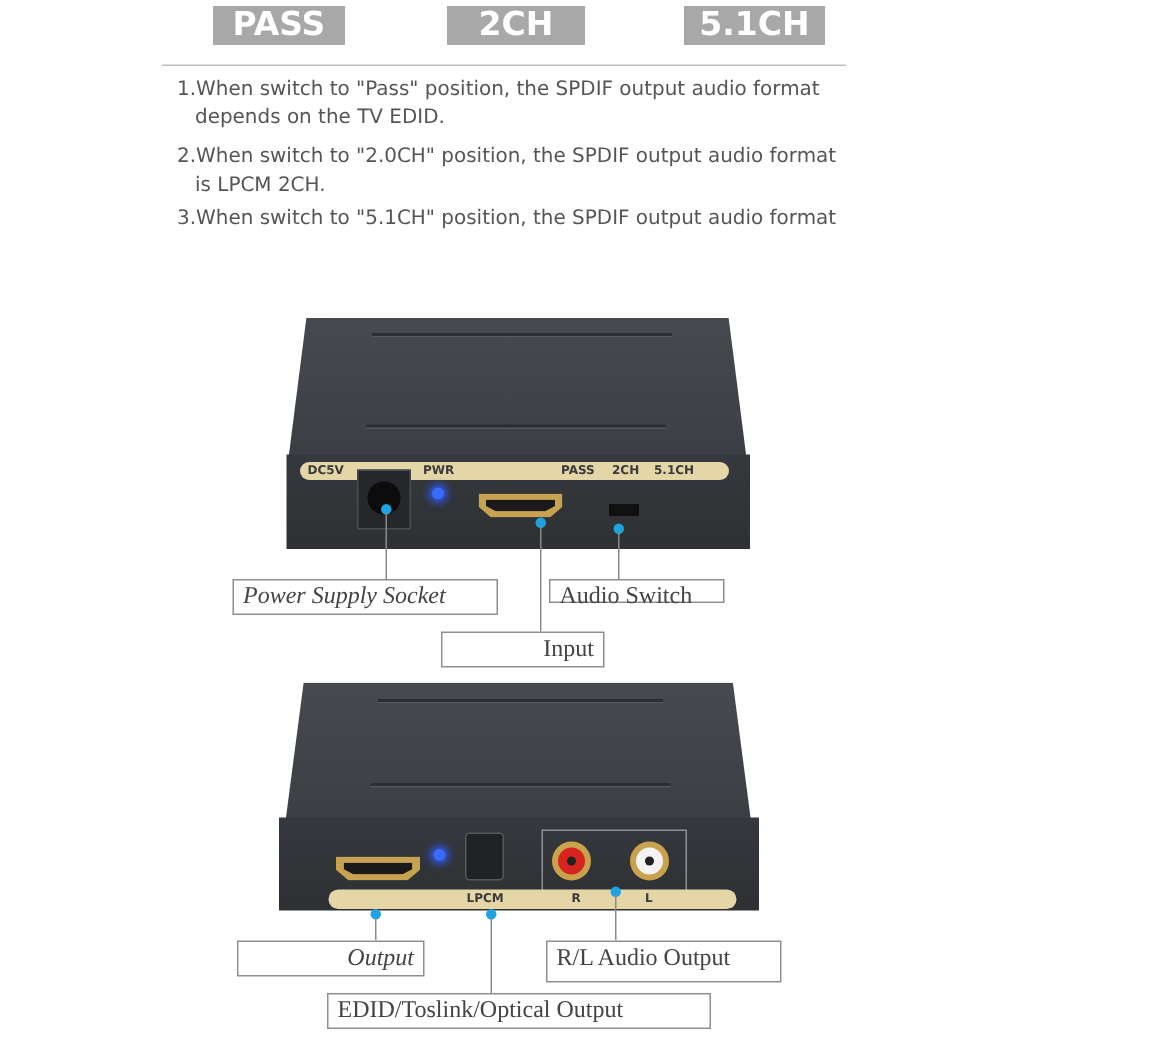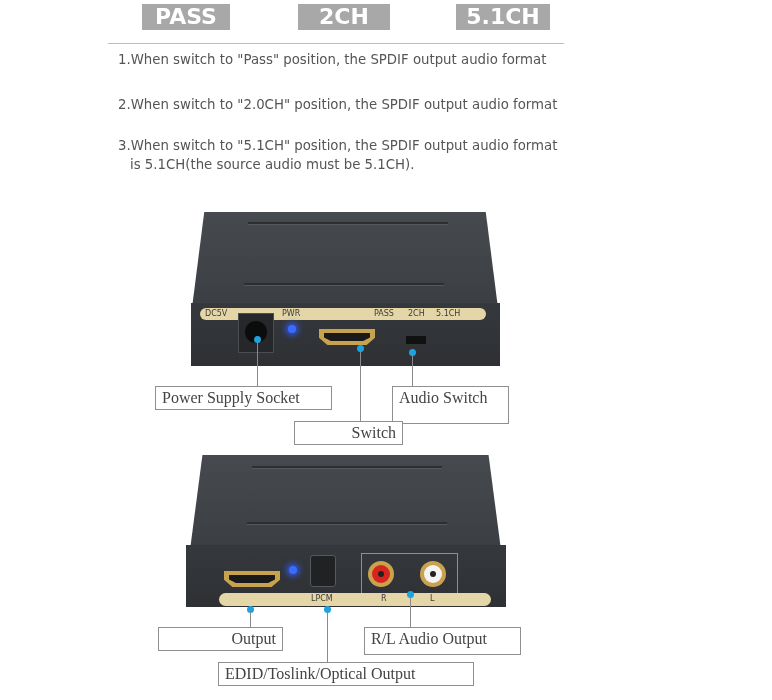--- a/index.html
+++ b/index.html
@@ -6,48 +6,49 @@
   body{width:772px;height:700px;position:relative;overflow:hidden;font-family:"DejaVu Sans",sans-serif;}
   .abs{position:absolute;}
   .mode-badge{position:absolute;top:4px;height:26px;background:#a8a8a8;color:#fff;font-family:"DejaVu Sans",sans-serif;font-weight:bold;font-size:22px;line-height:26px;text-align:center;letter-spacing:0px;}
   .rule{position:absolute;left:108px;top:43px;width:456px;height:1px;background:#bdbdbd;}
   .note{position:absolute;left:118px;width:470px;font-family:"DejaVu Sans",sans-serif;font-size:13.3px;color:#555;line-height:19px;}
   .note .l2{padding-left:12px;display:block;}
   .top{position:absolute;background:linear-gradient(#46494e,#3b3e43);border-radius:4px 4px 0 0;}
   .groove{position:absolute;height:2px;background:#2c2e32;border-bottom:1px solid #55585d;}
   .front{position:absolute;background:linear-gradient(#35383c,#2e3034);}
   .strip{position:absolute;background:#e4d6a6;border-radius:8px;font-family:"DejaVu Sans",sans-serif;font-size:8px;color:#3a3a3a;}
-  .strip span{position:absolute;top:1px;}
+  .strip span{position:absolute;top:1px;font-weight:bold;}
   .led{position:absolute;width:8px;height:8px;border-radius:50%;background:#3a6bff;box-shadow:0 0 6px 2px #2f5cff;}
   .hdmi{position:absolute;width:56px;height:16px;background:#c8a34f;clip-path:polygon(0 0,100% 0,100% 55%,85% 100%,15% 100%,0 55%);}
   .hdmi::after{content:"";position:absolute;left:5px;top:4px;right:5px;bottom:4px;background:#1a1a1a;clip-path:polygon(0 0,100% 0,100% 55%,85% 100%,15% 100%,0 55%);}
   .dot{position:absolute;width:7px;height:7px;border-radius:50%;background:#1fa3e0;}
   .vline{position:absolute;width:1px;background:#8a8a8a;}
   .label{position:absolute;border:1px solid #8f8f8f;background:#fff;font-family:"Liberation Serif","DejaVu Serif",serif;font-size:16px;color:#444;line-height:22px;box-sizing:border-box;padding:0 6px;}
   .rca{position:absolute;width:26px;height:26px;border-radius:50%;background:#c9a24e;}
   .rca .in{position:absolute;left:4px;top:4px;width:18px;height:18px;border-radius:50%;}
   .rca .pin{position:absolute;left:10px;top:10px;width:6px;height:6px;border-radius:50%;background:#222;}
 </style>
 </head>
 <body>
 
 <div class="mode-badge" style="left:142px;width:88px;">PASS</div>
 <div class="mode-badge" style="left:298px;width:92px;">2CH</div>
 <div class="mode-badge" style="left:456px;width:94px;">5.1CH</div>
 <div class="rule"></div>
 
 <div class="note" style="top:50px;">
   <span>1.When switch to "Pass" position, the SPDIF output audio format</span>
+  <span class="l2">depends on the TV EDID.</span>
 </div>
 <div class="note" style="top:95px;">
   <span>2.When switch to "2.0CH" position, the SPDIF output audio format</span>
+  <span class="l2">is LPCM 2CH.</span>
 </div>
 <div class="note" style="top:136px;">
   <span>3.When switch to "5.1CH" position, the SPDIF output audio format</span>
-  <span class="l2">is 5.1CH(the source audio must be 5.1CH).</span>
 </div>
 
 <div>
   <div class="top" style="left:205px;top:212px;width:270px;height:95px;clip-path:polygon(0 0,100% 0,106% 100%,-6% 100%);"></div>
   <div class="top" style="left:192px;top:212px;width:306px;height:96px;clip-path:polygon(4% 0,96% 0,100% 100%,0 100%);"></div>
   <div class="groove" style="left:248px;top:222px;width:200px;"></div>
   <div class="groove" style="left:244px;top:283px;width:200px;"></div>
   <div class="front" style="left:191px;top:303px;width:309px;height:63px;"></div>
   <div class="strip" style="left:200px;top:308px;width:286px;height:12px;">
     <span style="left:5px;">DC5V</span>
@@ -65,23 +66,23 @@
 
   <div class="dot" style="left:254px;top:336px;"></div>
   <div class="dot" style="left:357px;top:345px;"></div>
   <div class="dot" style="left:409px;top:349px;"></div>
 </div>
 
 <div class="vline" style="left:257px;top:342px;height:44px;"></div>
 <div class="vline" style="left:360px;top:351px;height:72px;"></div>
 <div class="vline" style="left:412px;top:355px;height:31px;"></div>
 
-<div class="label" style="left:155px;top:386px;width:177px;height:24px;">Power Supply Socket</div>
-<div class="label" style="left:392px;top:386px;width:117px;height:38px;">Audio Switch</div>
-<div class="label" style="left:294px;top:421px;width:109px;height:24px;text-align:right;">Switch</div>
+<div class="label" style="left:155px;top:386px;width:177px;height:24px;font-style:italic;">Power Supply Socket</div>
+<div class="label" style="left:366px;top:386px;width:117px;height:16px;">Audio Switch</div>
+<div class="label" style="left:294px;top:421px;width:109px;height:24px;text-align:right;">Input</div>
 
 <div>
   <div class="top" style="left:190px;top:455px;width:311px;height:95px;clip-path:polygon(4% 0,96% 0,100% 100%,0 100%);"></div>
   <div class="groove" style="left:252px;top:466px;width:190px;"></div>
   <div class="groove" style="left:247px;top:522px;width:200px;"></div>
   <div class="front" style="left:186px;top:545px;width:320px;height:62px;"></div>
   <div class="abs" style="left:361px;top:553px;width:95px;height:40px;border:1px solid #8d9096;"></div>
   <div class="hdmi" style="left:224px;top:571px;"></div>
   <div class="led" style="left:289px;top:566px;"></div>
   <div class="abs" style="left:310px;top:555px;width:24px;height:30px;background:#202224;border:1px solid #55585d;border-radius:3px;"></div>
@@ -100,15 +101,15 @@
   </div>
   <div class="dot" style="left:247px;top:606px;"></div>
   <div class="dot" style="left:324px;top:606px;"></div>
   <div class="dot" style="left:407px;top:591px;"></div>
 </div>
 
 <div class="vline" style="left:250px;top:612px;height:15px;"></div>
 <div class="vline" style="left:327px;top:612px;height:50px;"></div>
 <div class="vline" style="left:410px;top:597px;height:30px;"></div>
 
-<div class="label" style="left:158px;top:627px;width:125px;height:24px;text-align:right;">Output</div>
+<div class="label" style="left:158px;top:627px;width:125px;height:24px;text-align:right;font-style:italic;">Output</div>
 <div class="label" style="left:364px;top:627px;width:157px;height:28px;">R/L Audio Output</div>
 <div class="label" style="left:218px;top:662px;width:256px;height:24px;">EDID/Toslink/Optical Output</div>
 
 </body></html>

